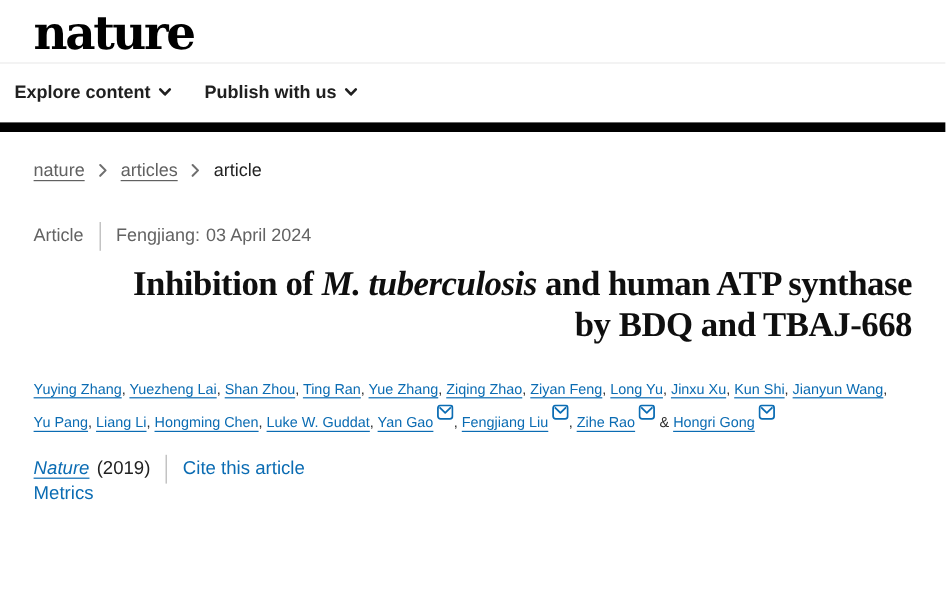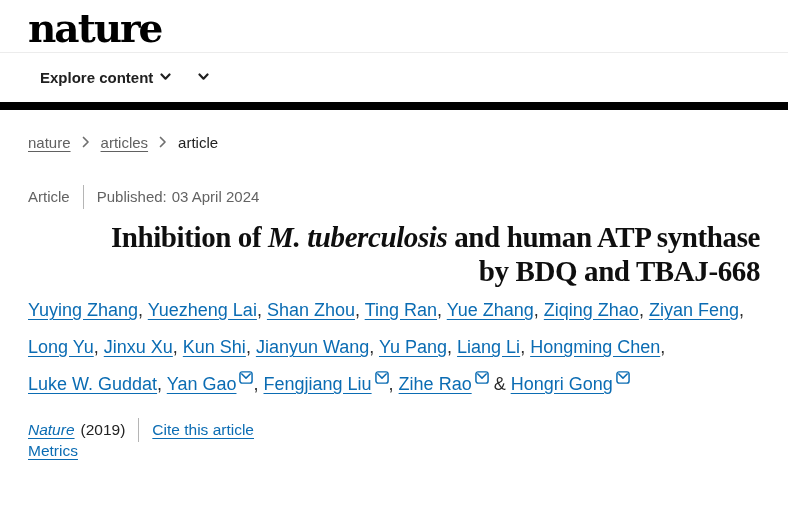--- a/index.html
+++ b/index.html
@@ -17,21 +17,21 @@
     color: #000;
     line-height: 1.2;
     cursor: pointer;
   }
   .header-rule { border-bottom: 1px solid #ececec; }
 
   .nav {
     display: flex;
     align-items: center;
     gap: 27px;
-    padding: 0 40px;
+    padding: 0 12px;
     height: 49px;
   }
   .nav-item {
     display: flex;
     align-items: center;
     gap: 7px;
     font-weight: 700;
     font-size: 15px;
     color: #202020;
     cursor: pointer;
@@ -80,22 +80,22 @@
     font-weight: 700;
     font-size: 29px;
     line-height: 1.18;
     letter-spacing: -0.4px;
     color: #0f0f0f;
     max-width: 740px;
   }
   .title .t-line { display: block; text-align: right; }
 
   .authors {
-    margin-top: 4px;
-    font-size: 18px;
+    margin-top: 24px;
+    font-size: 12px;
     line-height: 2.05;
     color: #2b2b2b;
     max-width: 740px;
   }
   .author-link {
     color: var(--blue, #0b6cb3);
     text-decoration: underline;
     text-underline-offset: 2.5px;
     cursor: pointer;
     white-space: nowrap;
@@ -118,21 +118,20 @@
   .journal-link {
     font-style: italic;
     color: var(--blue, #0b6cb3);
     text-decoration: underline;
     text-underline-offset: 3px;
     cursor: pointer;
   }
   .year { margin-left: 6px; color: #222; }
   .blue-link {
     color: var(--blue, #0b6cb3);
-    text-decoration: underline;
     text-underline-offset: 3px;
     cursor: pointer;
   }
   .metrics-row { font-size: 15.5px; }
 </style>
 </head>
 <body>
 
 <div class="header">
   <span class="logo">nature</span>
@@ -140,20 +139,21 @@
 <div class="header-rule"></div>
 
 <div class="nav">
     <div class="nav-item">
       <span>Explore content</span>
       <svg width="11" height="8" viewBox="0 0 11 8" fill="none" stroke-width="2.2" stroke-linecap="round" stroke-linejoin="round">
         <path d="M1.5 1.5 L5.5 5.7 L9.5 1.5"></path>
       </svg>
     </div>
     <div class="nav-item">
+      <span>Publish with us</span>
       <svg width="11" height="8" viewBox="0 0 11 8" fill="none" stroke-width="2.2" stroke-linecap="round" stroke-linejoin="round">
         <path d="M1.5 1.5 L5.5 5.7 L9.5 1.5"></path>
       </svg>
     </div>
   </div>
 
 <div class="black-bar"></div>
 
 <div class="content">
 
@@ -165,21 +165,21 @@
       <span class="crumb-link">articles</span>
       <svg width="8" height="12" viewBox="0 0 8 12" fill="none" stroke-width="1.7" stroke-linecap="round" stroke-linejoin="round">
         <path d="M1.5 1.5 L6 6 L1.5 10.5"></path>
       </svg>
       <span class="crumb-current">article</span>
     </div>
 
   <div class="meta-row">
     <span>Article</span>
     <span class="v-div"></span>
-    <span>Published:</span>
+    <span>Fengjiang:</span>
     <span style="margin-left:5px">03 April 2024</span>
   </div>
 
   <h1 class="title">
     <span class="t-line"><span>Inhibition of </span><i>M. tuberculosis</i><span> and human ATP synthase</span></span>
     <span class="t-line">by BDQ and TBAJ-668</span>
   </h1>
 
   <div class="authors"><span class="author-link">Yuying Zhang</span>, <span class="author-link">Yuezheng Lai</span>, <span class="author-link">Shan Zhou</span>, <span class="author-link">Ting Ran</span>, <span class="author-link">Yue Zhang</span>, <span class="author-link">Ziqing Zhao</span>, <span class="author-link">Ziyan Feng</span>, <span class="author-link">Long Yu</span>, <span class="author-link">Jinxu Xu</span>, <span class="author-link">Kun Shi</span>, <span class="author-link">Jianyun Wang</span>, <span class="author-link">Yu Pang</span>, <span class="author-link">Liang Li</span>, <span class="author-link">Hongming Chen</span>, <span class="author-link">Luke W. Guddat</span>, <span class="author-link">Yan Gao</span><span class="env-wrap"><svg width="14" height="13" viewBox="0 0 16 15" stroke-width="1.7" stroke-linejoin="round">
           <rect x="1" y="1" width="14" height="13" rx="2.5"></rect>

